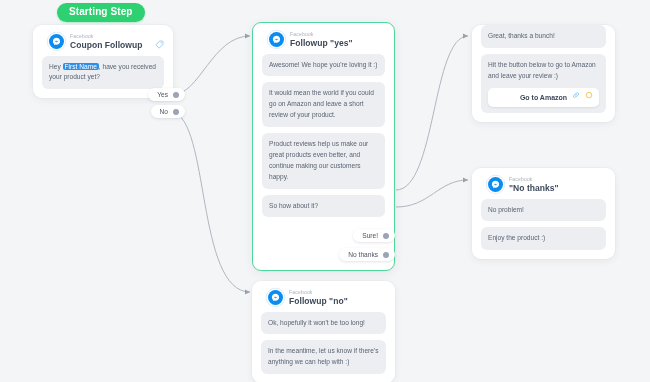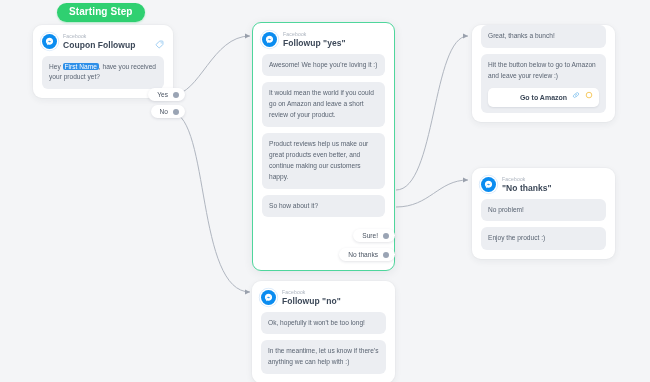--- a/index.html
+++ b/index.html
@@ -36,20 +36,21 @@
   }
   .card.selected{
     border:1.6px solid #4fd69c;
     box-shadow:0 2px 10px rgba(40,50,70,.08);
   }
 
   .card-head{
     display:flex;align-items:center;
     padding:9px 10px 6px 9px;
     position:relative;
+    margin-left:7px;
   }
   .fb-icon{
     width:15px;height:15px;border-radius:50%;
     background:#0a8cf0;
     display:flex;align-items:center;justify-content:center;
     flex:0 0 auto;margin-right:6px;
     box-shadow:0 0 0 1.4px #ffffff, 0 0 0 2.2px #d7e9fb;
   }
   .fb-icon svg{display:block;}
   .head-text{display:flex;flex-direction:column;line-height:1;min-width:0;}

